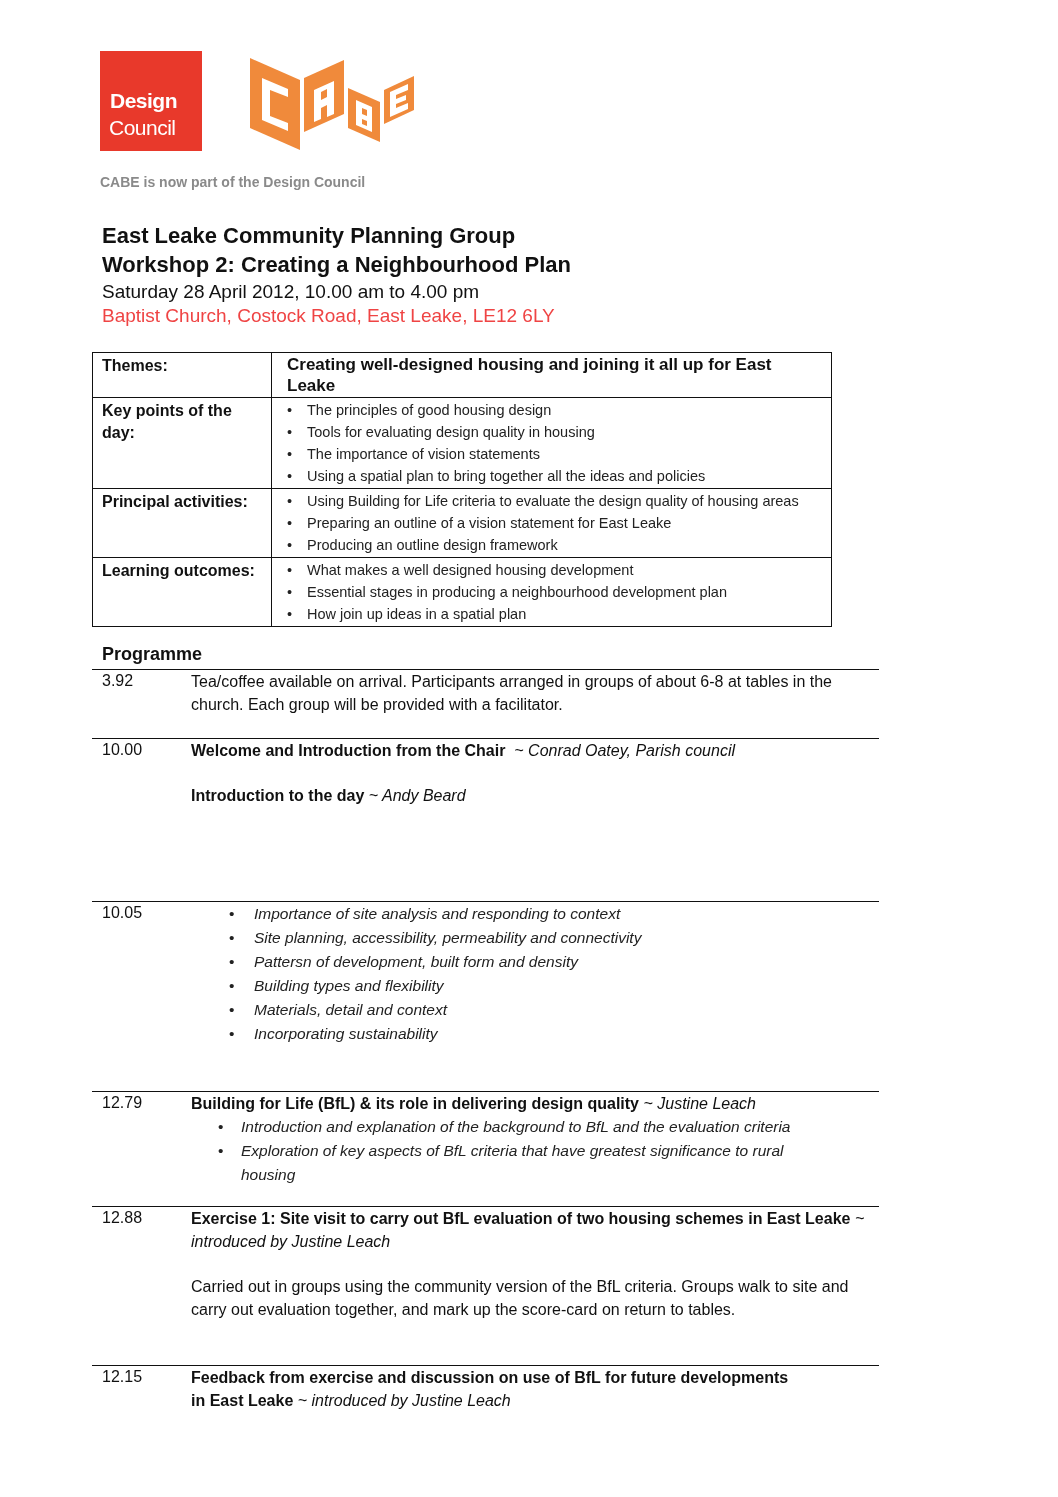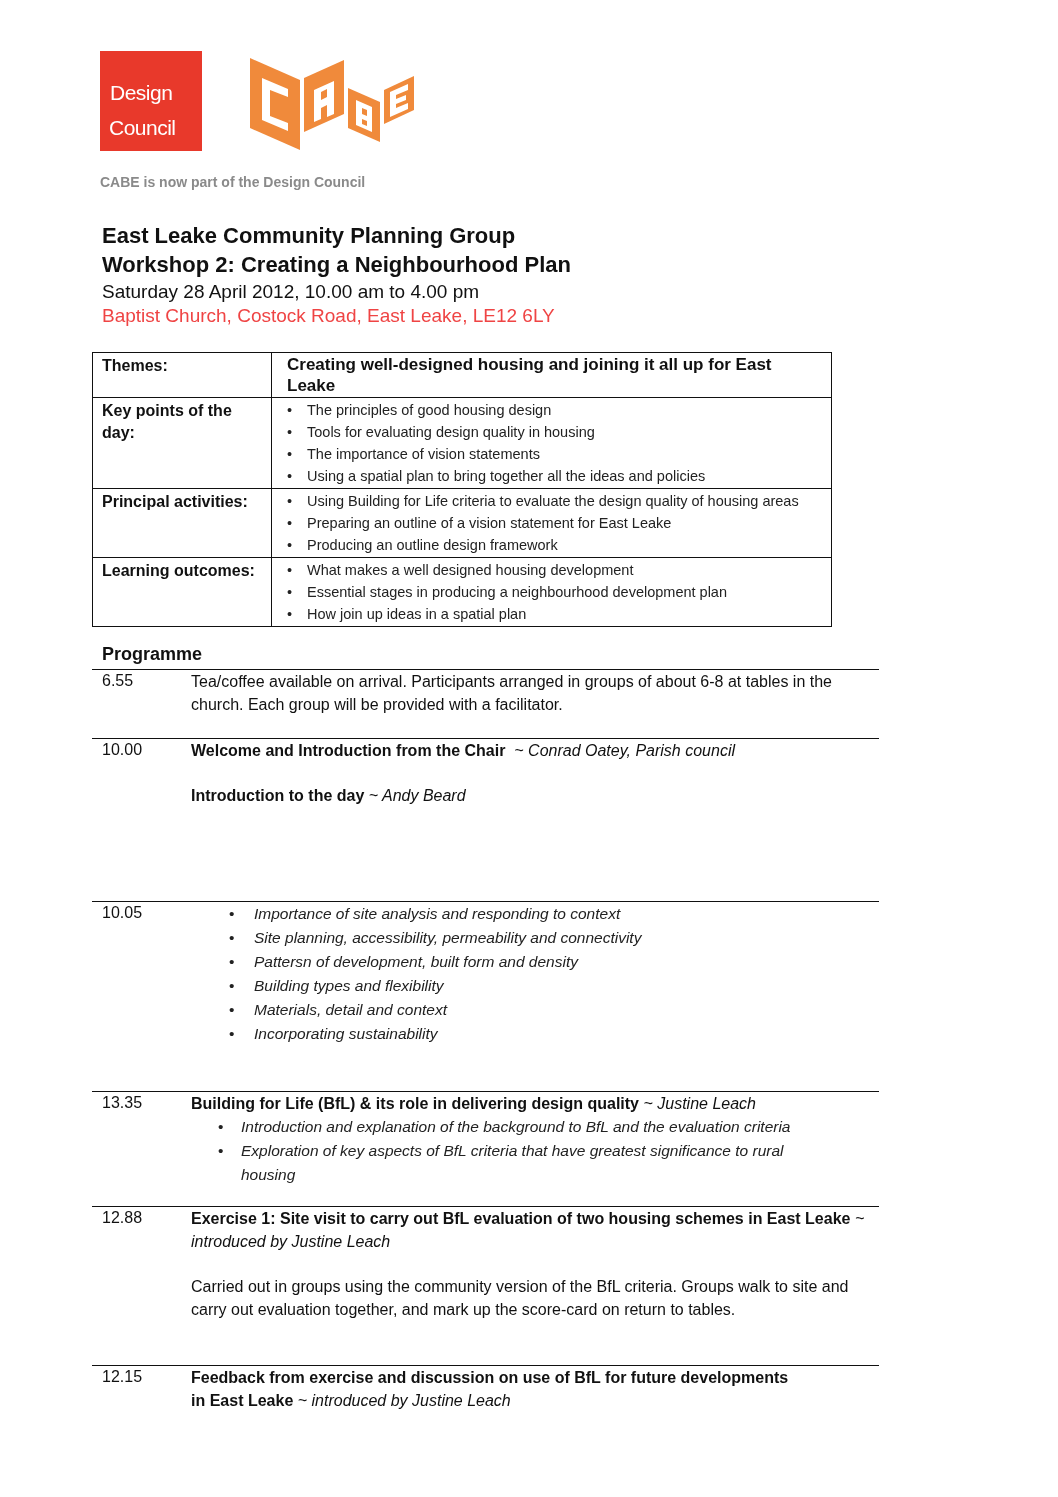--- a/index.html
+++ b/index.html
@@ -1,20 +1,20 @@
 <!DOCTYPE html>
 <html><head>
 <meta charset="utf-8">
 <style>
   html, body { margin:0; padding:0; background:#ffffff; }
   body { width:1058px; height:1497px; position:relative; overflow:hidden;
          font-family:"Liberation Sans", sans-serif; color:#111; }
   .abs { position:absolute; }
   .dc-logo { left:100px; top:51px; width:102px; height:100px; background:#e8392b; color:#fff; }
-  .dc-logo .t1 { position:absolute; left:10px; top:30px; font-weight:normal; font-size:21px; line-height:23px; letter-spacing:-0.5px; }
+  .dc-logo .t1 { position:absolute; left:10px; top:38px; font-weight:bold; font-size:21px; line-height:23px; letter-spacing:-0.5px; }
   .dc-logo .t2 { position:absolute; left:9px; top:65px; font-size:21px; line-height:23px; letter-spacing:-0.5px; }
   .cabe-logo { left:248px; top:50px; width:170px; height:100px; }
   .tagline { left:100px; top:174px; font-weight:bold; font-size:14px; color:#8a8a8a; }
   .h1 { left:102px; top:222px; font-weight:bold; font-size:22px; line-height:28px; }
   .h2 { left:102px; top:251px; font-weight:bold; font-size:22px; line-height:28px; }
   .sub1 { left:102px; top:280px; font-size:19px; line-height:24px; }
   .sub2 { left:102px; top:304px; font-size:19px; line-height:24px; color:#ef4444;text-align:right; }
 
   table.info { position:absolute; left:92px; top:352px; width:740px; border-collapse:collapse; }
   table.info td { border:1px solid #111; vertical-align:top; padding:0; }
@@ -105,21 +105,21 @@
         <li>How join up ideas in a spatial plan</li>
       </ul>
     </td>
   </tr>
 </tbody>
   </table>
 
 <div class="abs prog-title">Programme</div>
 
 <div class="rule" style="top:669px;"></div>
-<div class="time" style="top:670px;">6.55</div>
+<div class="time" style="top:670px;">3.92</div>
 <div class="body" style="top:670px;">Tea/coffee available on arrival.  Participants arranged in groups of about 6-8 at tables in the church.  Each group will be provided with a facilitator.</div>
 
 <div class="rule" style="top:738px;"></div>
 <div class="time" style="top:739px;">10.00</div>
 <div class="body" style="top:739px;">
   <div><span class="b">Welcome and Introduction from the Chair</span>&nbsp; <span class="it">~ Conrad Oatey, Parish council</span></div>
   <div style="margin-top:22px;"><span class="b">Introduction to the day</span> <span class="it">~ Andy Beard</span></div>
 </div>
 
 <div class="rule" style="top:901px;"></div>
@@ -129,21 +129,21 @@
     <li>Importance of site analysis and responding to context</li>
     <li>Site planning, accessibility, permeability and connectivity</li>
     <li>Pattersn of development, built form and density</li>
     <li>Building types and flexibility</li>
     <li>Materials, detail and context</li>
     <li>Incorporating sustainability</li>
   </ul>
 </div>
 
 <div class="rule" style="top:1091px;"></div>
-<div class="time" style="top:1092px;">13.35</div>
+<div class="time" style="top:1092px;">12.79</div>
 <div class="body" style="top:1092px;">
   <div><span class="b">Building for Life (BfL) &amp; its role in delivering design quality</span> <span class="it">~ Justine Leach</span></div>
   <ul class="pb lvl3" style="line-height:23px;">
     <li>Introduction and explanation of the background to BfL and the evaluation criteria</li>
     <li style="width:600px;">Exploration of key aspects of BfL criteria that have greatest significance to rural housing</li>
   </ul>
 </div>
 
 <div class="rule" style="top:1206px;"></div>
 <div class="time" style="top:1207px;">12.88</div>

